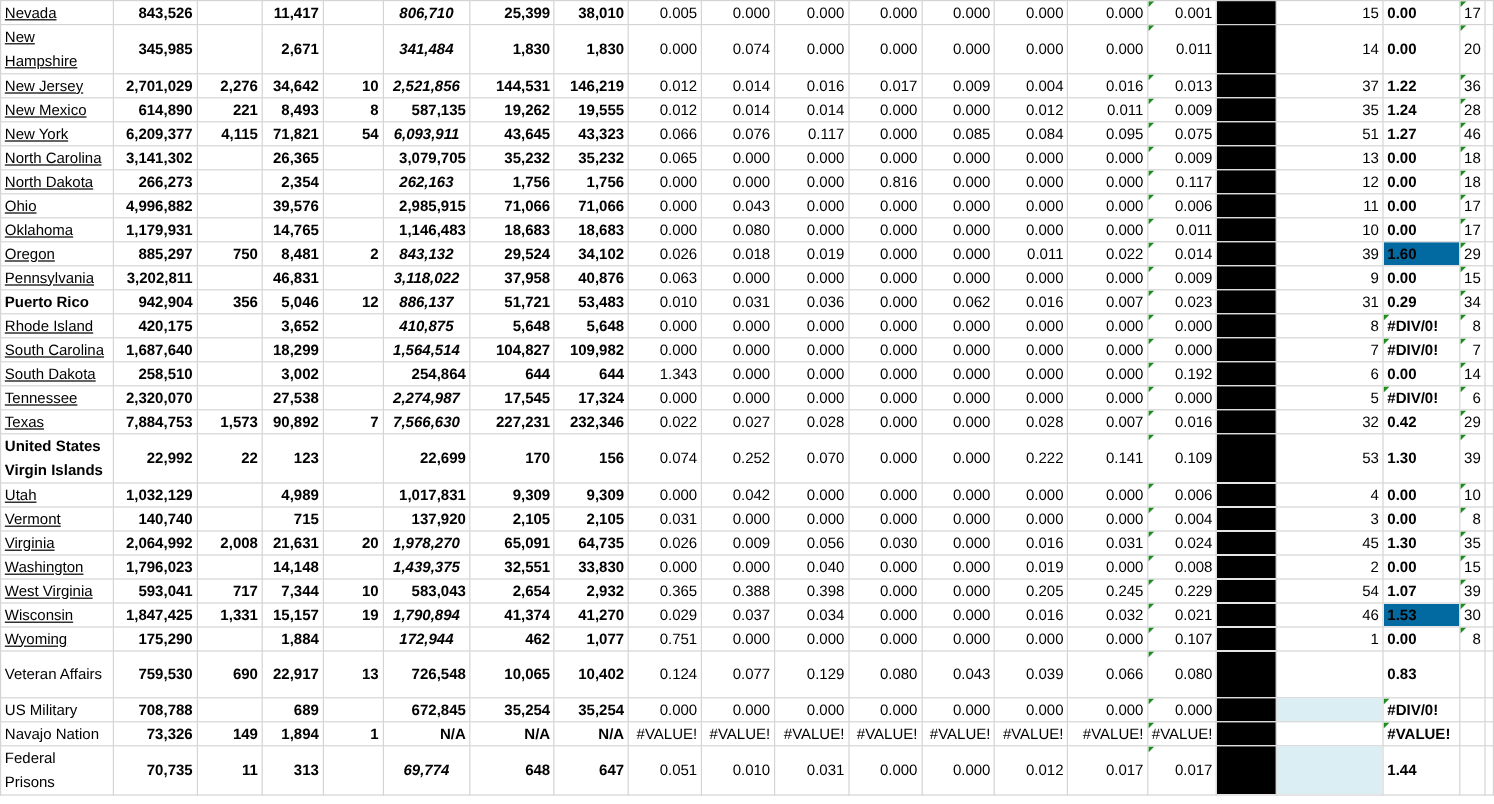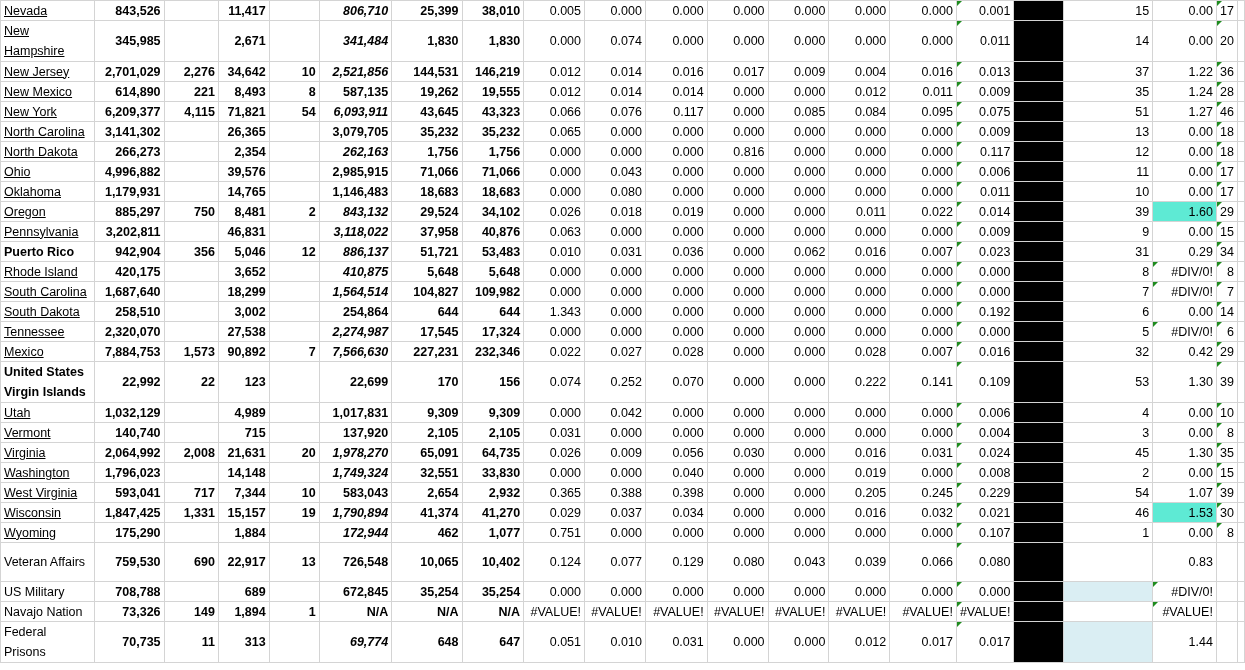--- a/index.html
+++ b/index.html
@@ -5,26 +5,26 @@
   html, body { margin:0; padding:0; background:#ffffff; }
   body { width:1245px; height:670px; overflow:hidden; font-family:"Liberation Sans", "DejaVu Sans", sans-serif; font-size:12.5px; color:#000; }
   .sheet { position:relative; width:1245px; }
   table.grid { border-collapse:collapse; table-layout:fixed; }
   table.grid td { border:1px solid #d4d4d4; padding:0 3px; white-space:nowrap; overflow:hidden; position:relative; vertical-align:middle; }
   td.name { text-align:left; padding-left:1px;margin-top:12px; }
   td.name span.link { text-decoration:underline; color:#000; }
   td.name.bold { font-weight:bold; }
   td.name.wrap { white-space:normal; line-height:20px; }
   td.num { text-align:right; font-weight:bold; }
-  td.num.ital { font-style:italic; }
+  td.num.ital { font-style:italic;text-align:center; }
   td.dec { text-align:right; font-weight:normal; }
-  td.ctr { text-align:right; font-weight:normal; }
+  td.ctr { text-align:left; font-weight:bold; }
   td.rgt { text-align:right; font-weight:normal; }
   td.sep { background:#000; border-color:#000; padding:0; }
-  td.hl { background:#5eead4; }
+  td.hl { background:#0369a1; }
   td.blue { background:#daeef3; }
   td.tri::before { content:""; position:absolute; top:0; left:0; width:0; height:0; border-top:5px solid #1e8c1e; border-right:5px solid transparent; }
   tr.r1 td { height:19px; }
   tr.r2 td { height:38px; }
 </style>
 </head>
 <body>
 
 <div class="sheet">
   <table class="grid" id="grid">
@@ -413,21 +413,21 @@
           <td class="dec">0.000</td>
           <td class="dec">0.000</td>
           <td class="dec tri">0.000</td>
           <td class="sep"></td>
           <td class="rgt">5</td>
           <td class="ctr tri">#DIV/0!</td>
           <td class="rgt tri">6</td>
           <td class="rgt"></td>
         </tr>
         <tr class="r1">
-          <td class="name"><span class="link">Mexico</span></td>
+          <td class="name"><span class="link">Texas</span></td>
           <td class="num">7,884,753</td>
           <td class="num">1,573</td>
           <td class="num">90,892</td>
           <td class="num">7</td>
           <td class="num ital">7,566,630</td>
           <td class="num">227,231</td>
           <td class="num">232,346</td>
           <td class="dec">0.022</td>
           <td class="dec">0.027</td>
           <td class="dec">0.028</td>
@@ -533,21 +533,21 @@
           <td class="ctr">1.30</td>
           <td class="rgt tri">35</td>
           <td class="rgt"></td>
         </tr>
         <tr class="r1">
           <td class="name"><span class="link">Washington</span></td>
           <td class="num">1,796,023</td>
           <td class="num"></td>
           <td class="num">14,148</td>
           <td class="num"></td>
-          <td class="num ital">1,749,324</td>
+          <td class="num ital">1,439,375</td>
           <td class="num">32,551</td>
           <td class="num">33,830</td>
           <td class="dec">0.000</td>
           <td class="dec">0.000</td>
           <td class="dec">0.040</td>
           <td class="dec">0.000</td>
           <td class="dec">0.000</td>
           <td class="dec">0.019</td>
           <td class="dec">0.000</td>
           <td class="dec tri">0.008</td>

